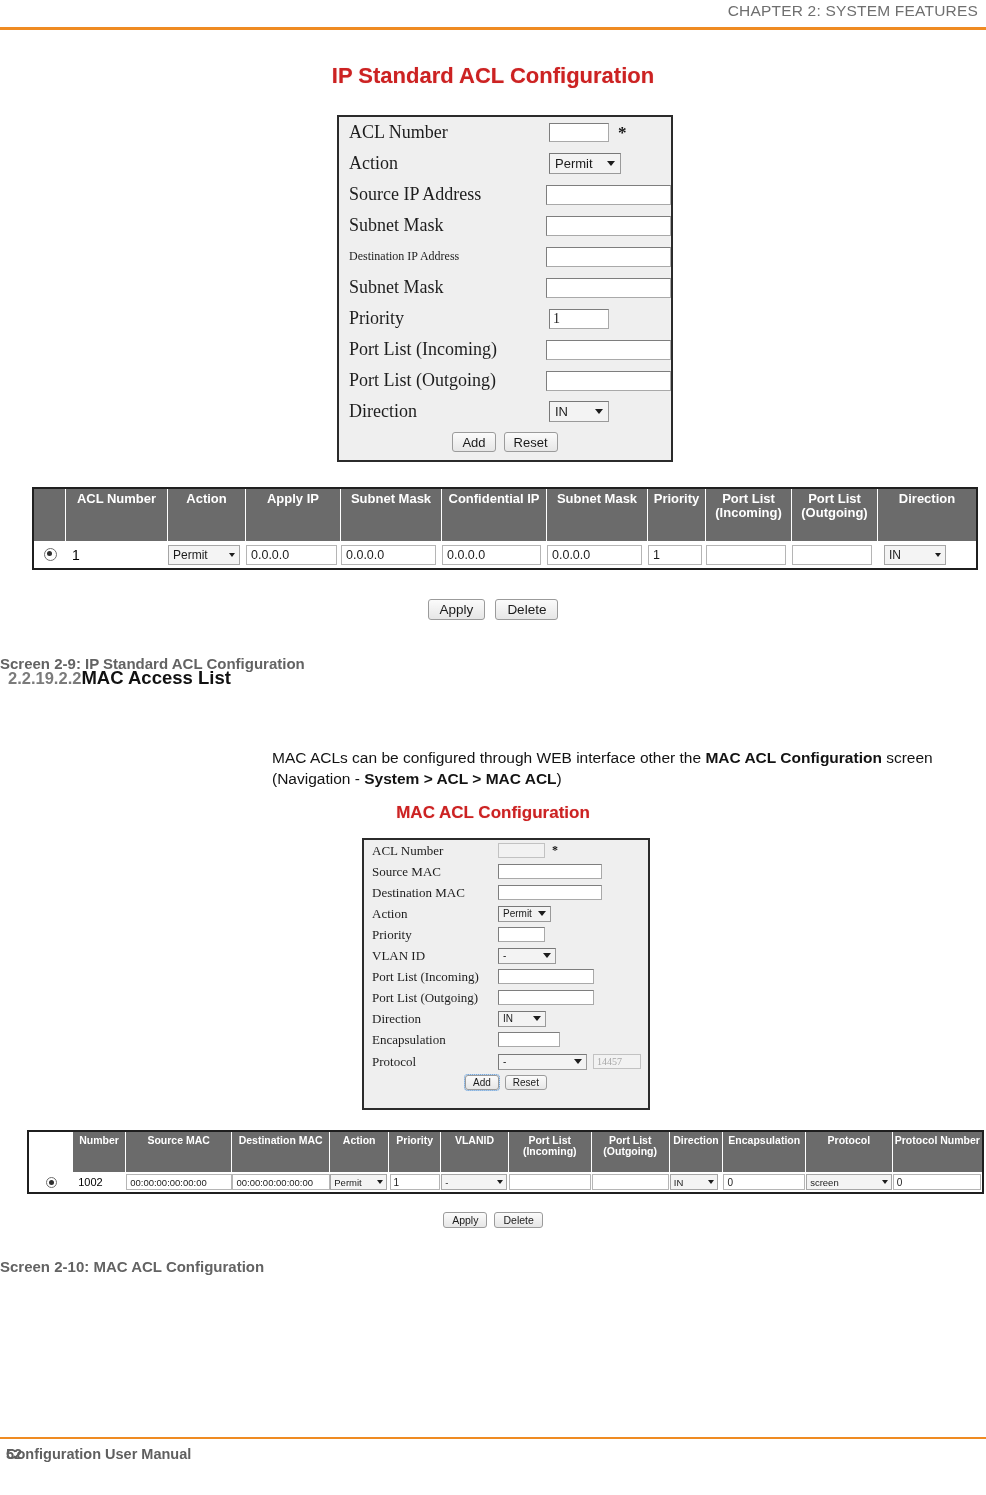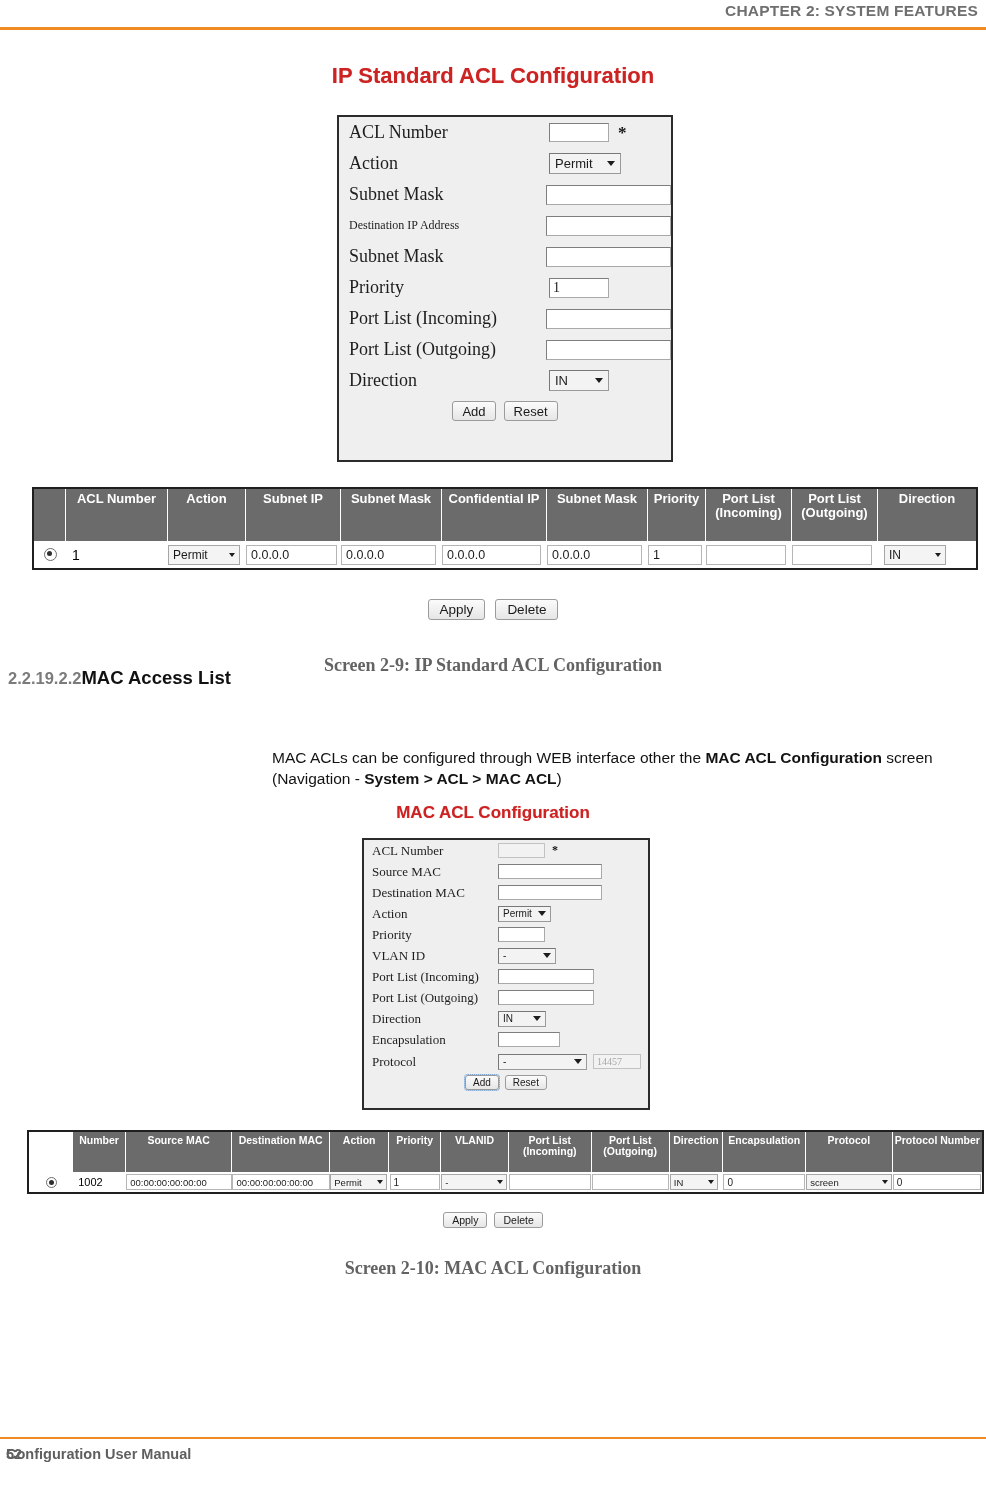--- a/index.html
+++ b/index.html
@@ -20,21 +20,21 @@
   .page-header {
     position: absolute;
     top: 0; left: 0; right: 0;
     height: 30px;
   }
   .page-header .chapter {
     position: absolute;
     right: 8px;
     top: 2px;
     font-size: 15.5px;
-    font-weight: bold;
+    font-weight: normal;
     color: #6f6f6f;
     letter-spacing: 0.2px;
     white-space: nowrap;
   }
   .rule-top {
     position: absolute;
     left: 0; right: 0;
     top: 27px;
     height: 3px;
     background: #ef8b22;
@@ -211,25 +211,24 @@
     justify-content: center;
     gap: 10px;
     width: 100%;
     left: 0;
   }
 
   .caption {
     position: absolute;
     width: 100%;
     left: 0;
-    text-align: center;
-    font-family: Liberation Serif, serif;
+    font-family: Liberation Sans, sans-serif;
     font-weight: bold;
     color: #636363;
-    font-size: 18px;
+    font-size: 15px;
   }
 
   
   .heading {
     position: absolute;
     left: 8px;
     top: 667px;
     font-family: "Liberation Sans", sans-serif;
     white-space: nowrap;
   }
@@ -293,20 +292,24 @@
   </div>
 
   <div class="form-row" style="height:31px; padding-left:10px;">
     <div class="form-label" style="width:200px; font-size:18px;">Action</div>
     <div class="ctl-select" style="width:72px; height:21px; padding:0 5px; font-size:13px;">
       <span>Permit</span>
       <span class="caret"></span>
     </div>
   </div>
 
+  <div class="form-row" style="height:31px; padding-left:10px;">
+    <div class="form-label" style="width:200px; font-size:18px;">Source IP Address</div>
+    <div class="ctl-text" style="width:126px; height:20px; padding:0 3px; font-size:14px;"></div>
+  </div>
 
   <div class="form-row" style="height:31px; padding-left:10px;">
     <div class="form-label" style="width:200px; font-size:18px;">Subnet Mask</div>
     <div class="ctl-text" style="width:126px; height:20px; padding:0 3px; font-size:14px;"></div>
   </div>
 
   <div class="form-row" style="height:31px; padding-left:10px;">
     <div class="form-label" style="width:200px; font-size:12px;">Destination IP Address</div>
     <div class="ctl-text" style="width:126px; height:20px; padding:0 3px; font-size:14px;"></div>
   </div>
@@ -343,21 +346,21 @@
     <div class="btn" style="height:20px; padding:0 9px; font-size:13px;">Add</div>
     <div class="btn" style="height:20px; padding:0 9px; font-size:13px;">Reset</div>
   </div>
 </div>
 
 <div class="res-table" style="left:32px; top:487px; width:946px; height:83px;">
   <div class="thead" style="height:52px;">
     <div class="th" style="width:32px;  font-size:12px;"></div>
     <div class="th" style="width:102px; font-size:13px;">ACL Number</div>
     <div class="th" style="width:78px;  font-size:13px;">Action</div>
-    <div class="th" style="width:95px;  font-size:13px;">Subnet IP</div>
+    <div class="th" style="width:95px;  font-size:13px;">Apply IP</div>
     <div class="th" style="width:101px; font-size:13px;">Subnet Mask</div>
     <div class="th" style="width:105px; font-size:13px;">Confidential IP</div>
     <div class="th" style="width:101px; font-size:13px;">Subnet Mask</div>
     <div class="th" style="width:58px;  font-size:13px;">Priority</div>
     <div class="th" style="width:86px;  font-size:13px;">Port List (Incoming)</div>
     <div class="th" style="width:86px;  font-size:13px;">Port List (Outgoing)</div>
     <div class="th" style="width:98px;  font-size:13px;">Direction</div>
   </div>
   <div class="tbody" style="height:27px;">
     <div class="td" style="width:32px; justify-content:center;">

